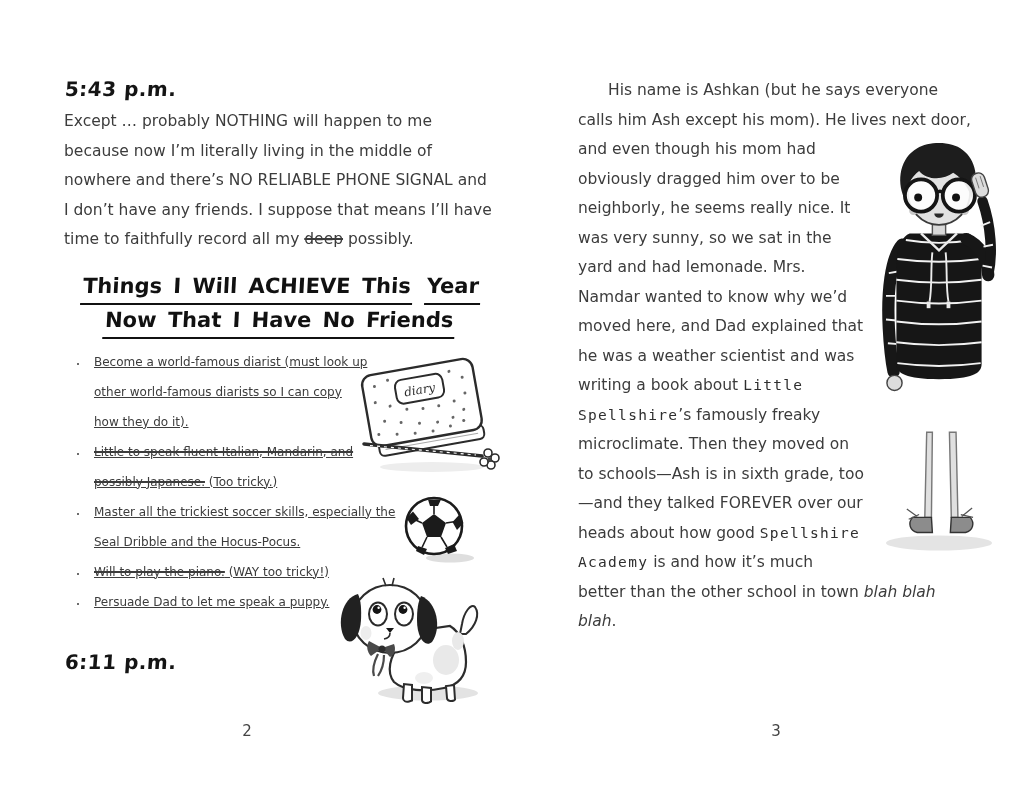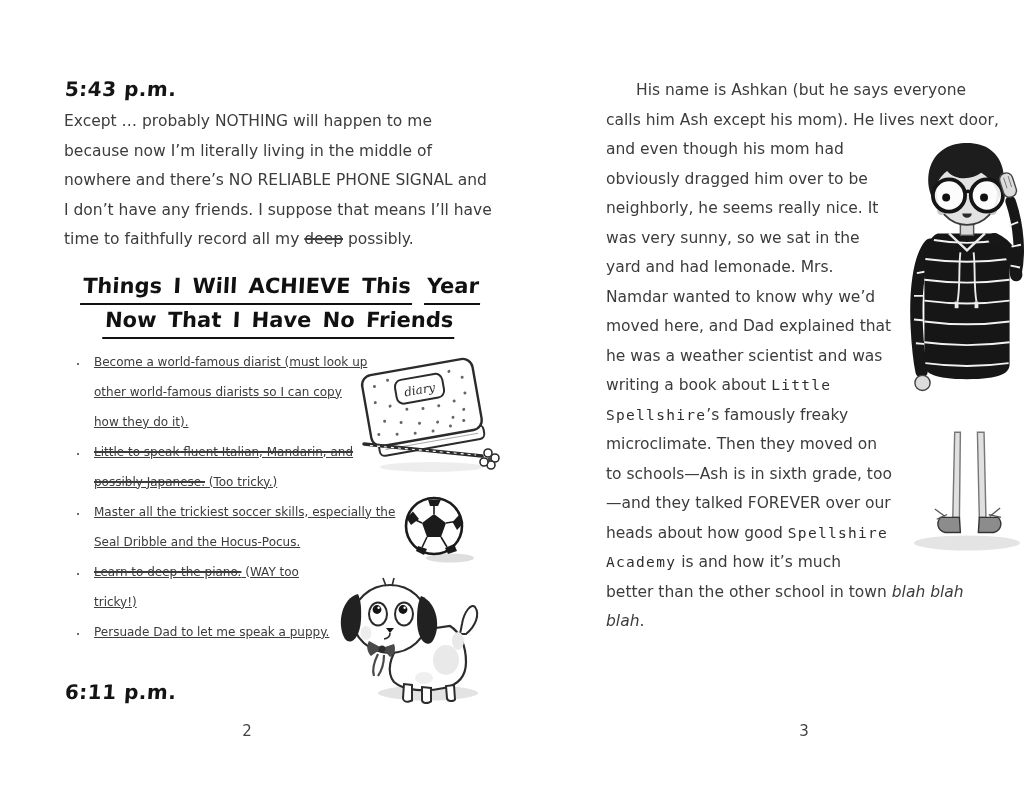--- a/index.html
+++ b/index.html
@@ -1,21 +1,21 @@
 <!DOCTYPE html>
 <html><head>
 <meta charset="utf-8">
 <style>
   * { margin:0; padding:0; box-sizing:border-box; }
   html,body { width:1024px; height:788px; background:#ffffff; }
   body { font-family:"DejaVu Sans","Liberation Sans",sans-serif; color:#3c3c3c; }
   .spread { position:relative; width:1024px; height:788px; background:#ffffff; overflow:hidden; }
   .page { position:absolute; top:70px; }
   .page-left  { left:64px;  width:432px; padding-top:6px; }
-  .page-right { left:606px; width:398px; padding-top:6px; }
+  .page-right { left:578px; width:398px; padding-top:6px; }
 
   .body-text { font-size:15.5px; line-height:29.5px; color:#3c3c3c; text-align:left; }
   .time-h { font-size:20px; font-weight:bold; color:#141414; letter-spacing:.5px;
             transform:skewX(-4deg); transform-origin:left bottom; line-height:26px; }
   .para1 { margin-top:5px; }
   .struck { text-decoration:line-through; text-decoration-thickness:1.5px;text-align:right; }
   .em { font-style:italic; }
   .fancy { font-family:"DejaVu Sans Mono","Liberation Mono",monospace; font-size:14.5px;
            letter-spacing:1.3px; color:#2e2e2e; }
 
@@ -68,21 +68,21 @@
 
     <div class="list-zone">
       <div class="wrap-spacer sp-diary"></div>
       <div class="wrap-spacer sp-ball"></div>
       <div class="wrap-spacer sp-puppy"></div>
 
       <ul class="bullets">
         <li><span>Become a world-famous diarist (must look up other world-famous diarists so I can copy how they do it).</span><span class="struck"></span><span></span></li>
         <li><span></span><span class="struck">Little to speak fluent Italian, Mandarin, and possibly Japanese.</span><span> (Too tricky.)</span></li>
         <li><span>Master all the trickiest soccer skills, especially the Seal Dribble and the Hocus-Pocus.</span><span class="struck"></span><span></span></li>
-        <li><span></span><span class="struck">Learn to deep the piano.</span><span> (WAY too tricky!)</span></li>
+        <li><span></span><span class="struck">Will to play the piano.</span><span> (WAY too tricky!)</span></li>
         <li><span>Persuade Dad to let me speak a puppy.</span><span class="struck"></span><span></span></li>
       </ul>
 
       <div class="time-h time-h2">6:11 p.m.</div>
 
     </div>
 
     <svg class="illus il-diary" width="152" height="122" viewBox="0 0 152 122">
       <ellipse cx="82" cy="113" rx="52" ry="5" fill="#ededed"></ellipse>
       <g transform="rotate(-10 76 60)">

